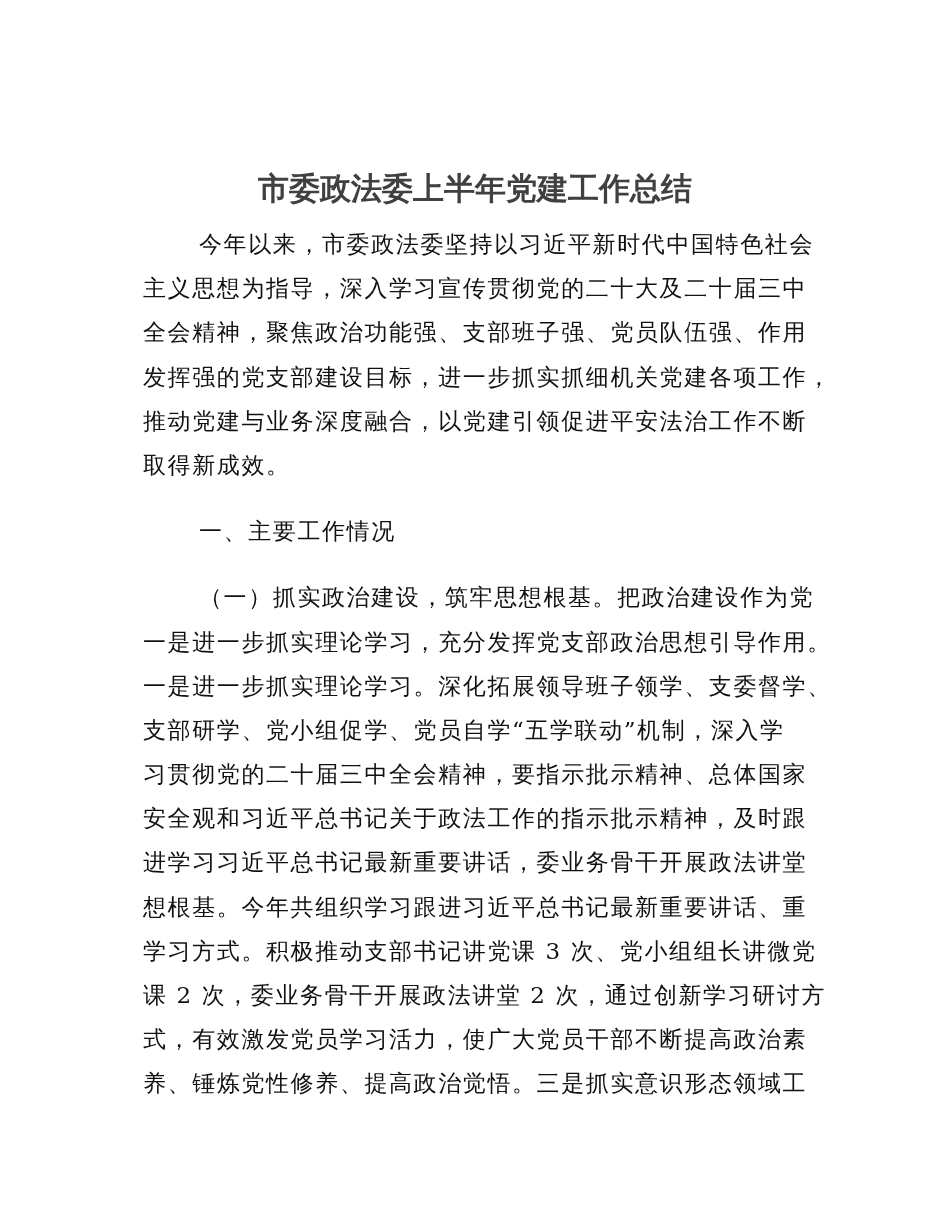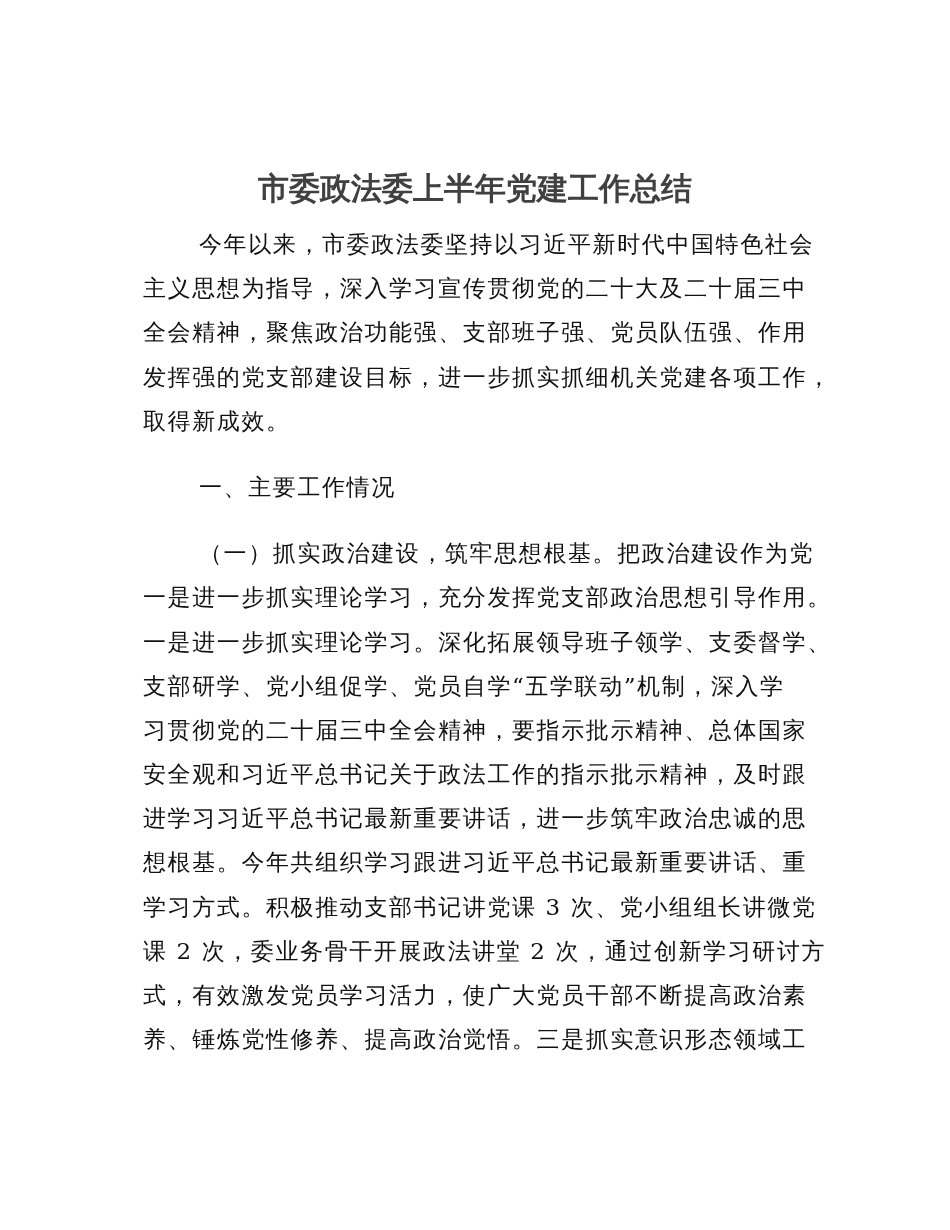--- a/index.html
+++ b/index.html
@@ -24,35 +24,36 @@
 
 <div class="page">
   <h1 class="title">市委政法委上半年党建工作总结</h1>
 
   <div class="body">
     <div>
       <span class="line indent">今年以来，市委政法委坚持以习近平新时代中国特色社会</span>
       <span class="line">主义思想为指导，深入学习宣传贯彻党的二十大及二十届三中</span>
       <span class="line">全会精神，聚焦政治功能强、支部班子强、党员队伍强、作用</span>
       <span class="line">发挥强的党支部建设目标，进一步抓实抓细机关党建各项工作，</span>
+      <span class="line">推动党建与业务深度融合，以党建引领促进平安法治工作不断</span>
       <span class="line">取得新成效。</span>
     </div>
     <div class="gap"></div>
     <div>
       <span class="line indent">一、主要工作情况</span>
     </div>
     <div class="gap"></div>
     <div>
       <span class="line indent">（一）抓实政治建设，筑牢思想根基。把政治建设作为党</span>
       <span class="line">一是进一步抓实理论学习，充分发挥党支部政治思想引导作用。</span>
       <span class="line">一是进一步抓实理论学习。深化拓展领导班子领学、支委督学、</span>
       <span class="line">支部研学、党小组促学、党员自学“五学联动”机制，深入学</span>
       <span class="line">习贯彻党的二十届三中全会精神，要指示批示精神、总体国家</span>
       <span class="line">安全观和习近平总书记关于政法工作的指示批示精神，及时跟</span>
-      <span class="line">进学习习近平总书记最新重要讲话，进一步筑牢政治忠诚的思</span>
+      <span class="line">进学习习近平总书记最新重要讲话，委业务骨干开展政法讲堂</span>
       <span class="line">想根基。今年共组织学习跟进习近平总书记最新重要讲话、重</span>
       <span class="line">学习方式。积极推动支部书记讲党课 3 次、党小组组长讲微党</span>
       <span class="line">课 2 次，委业务骨干开展政法讲堂 2 次，通过创新学习研讨方</span>
       <span class="line">式，有效激发党员学习活力，使广大党员干部不断提高政治素</span>
       <span class="line">养、锤炼党性修养、提高政治觉悟。三是抓实意识形态领域工</span>
     </div>
   </div>
 </div>
 
 </body></html>

